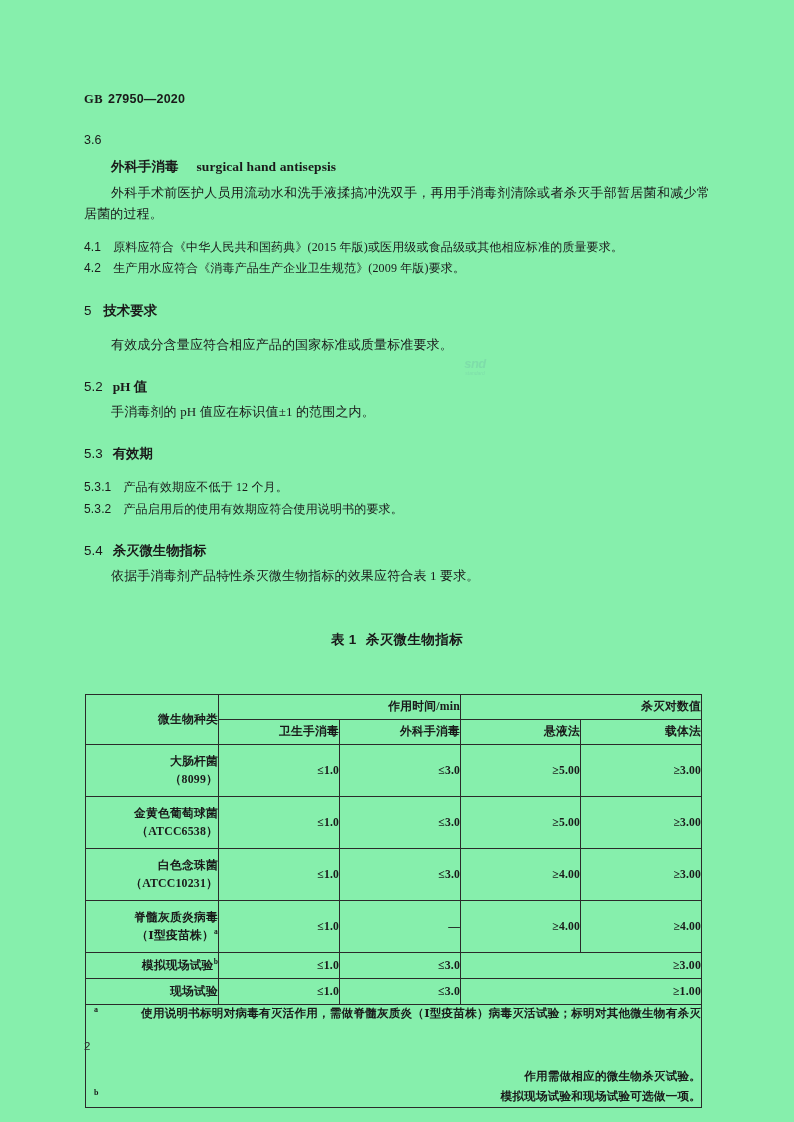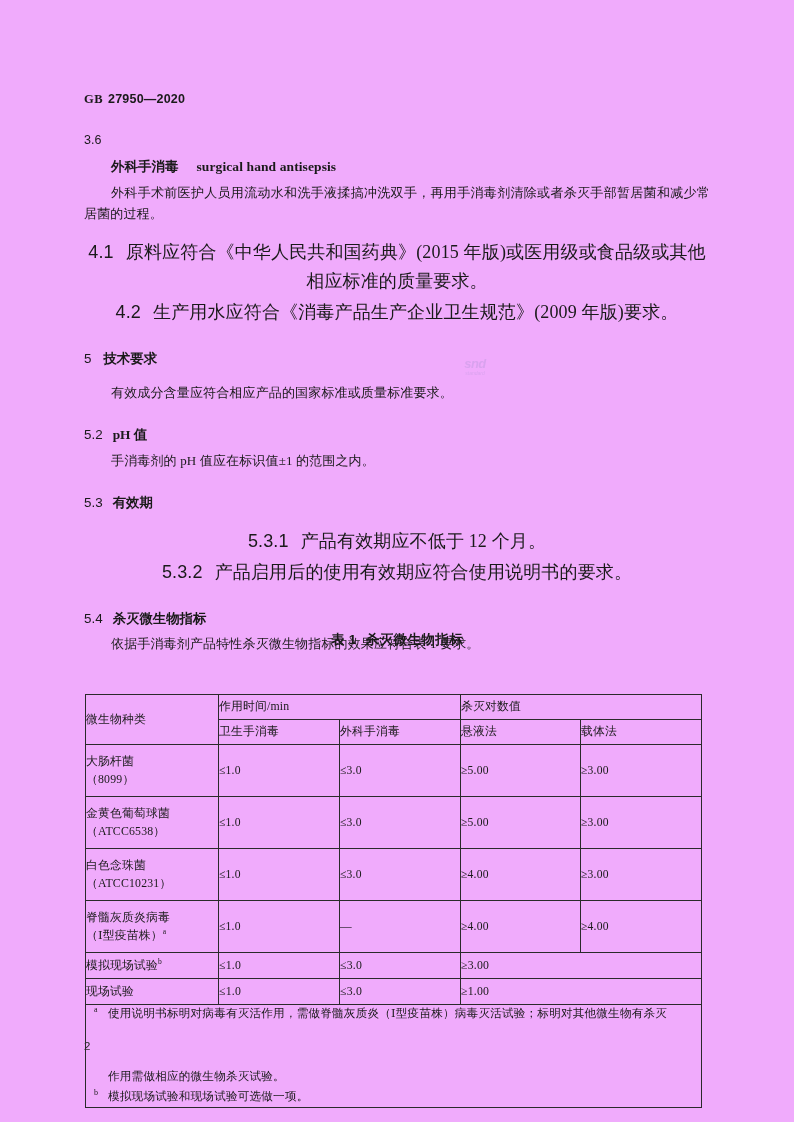--- a/index.html
+++ b/index.html
@@ -4,21 +4,21 @@
 <style>
   html, body {
     margin: 0;
     padding: 0;
     background: #ffffff;
   }
   .page {
     position: relative;
     width: 794px;
     height: 1122px;
-    background: #f0abfc;
+    background: #86efac;
     margin: 0 auto;
     overflow: hidden;
     font-family: "Liberation Serif", "DejaVu Serif", serif;
     color: #1a1a1a;
   }
 
   
   .std-header {
     position: absolute;
     left: 84px;
@@ -85,25 +85,24 @@
   }
   .heading .hn {
     font-family: "Liberation Sans", "DejaVu Sans", sans-serif;
     font-weight: normal;
     margin-right: 12px;
     letter-spacing: 0;
   }
   .heading.sub .hn { margin-right: 10px; }
 
   .numbered {
-    font-size: 18px;
+    font-size: 12px;
     line-height: 1.62;
     margin: 5px 0 0 0;
     letter-spacing: 0.15px;
-    text-align: center;
   }
   .numbered .hn {
     font-family: "Liberation Sans", "DejaVu Sans", sans-serif;
     margin-right: 12px;
   }
   .numbered.tight { margin-top: 2px; }
 
   .spacer-sm { height: 9px; }
 
   
@@ -157,24 +156,24 @@
   }
   table.spec {
     border-collapse: collapse;
     width: 616px;
     table-layout: fixed;
     font-size: 11.6px;
   }
   table.spec th,
   table.spec td {
     border: 1px solid #2a2a2a;
-    text-align: left;
+    text-align: right;
     vertical-align: middle;
     padding: 0;
-    font-weight: normal;
+    font-weight: bold;
     letter-spacing: 0.2px;
   }
   table.spec thead th {
     height: 24px;
     font-size: 11.8px;
   }
   table.spec thead th.tall {
     height: 49px;
   }
   table.spec td.cat {

